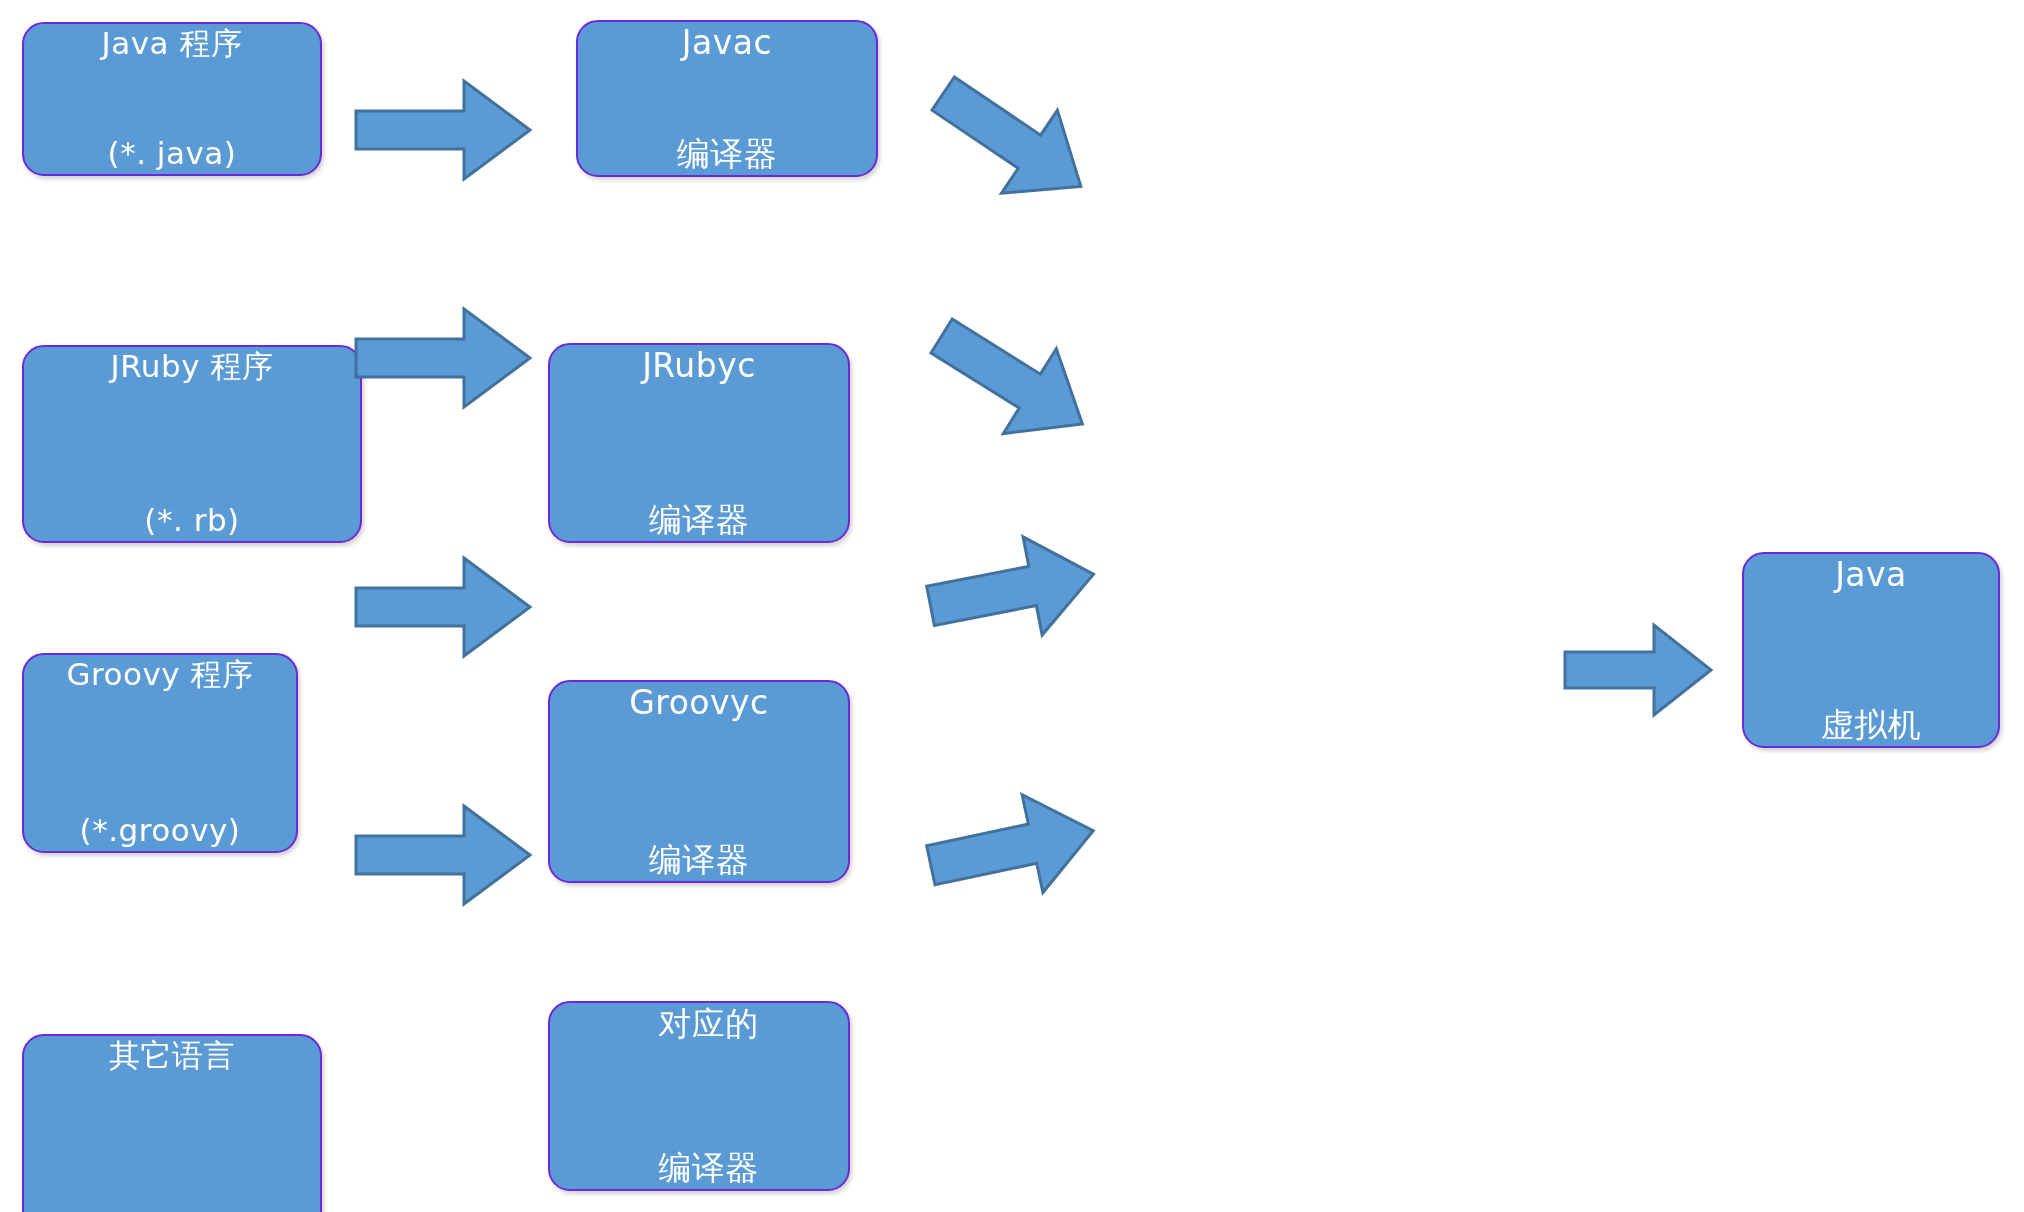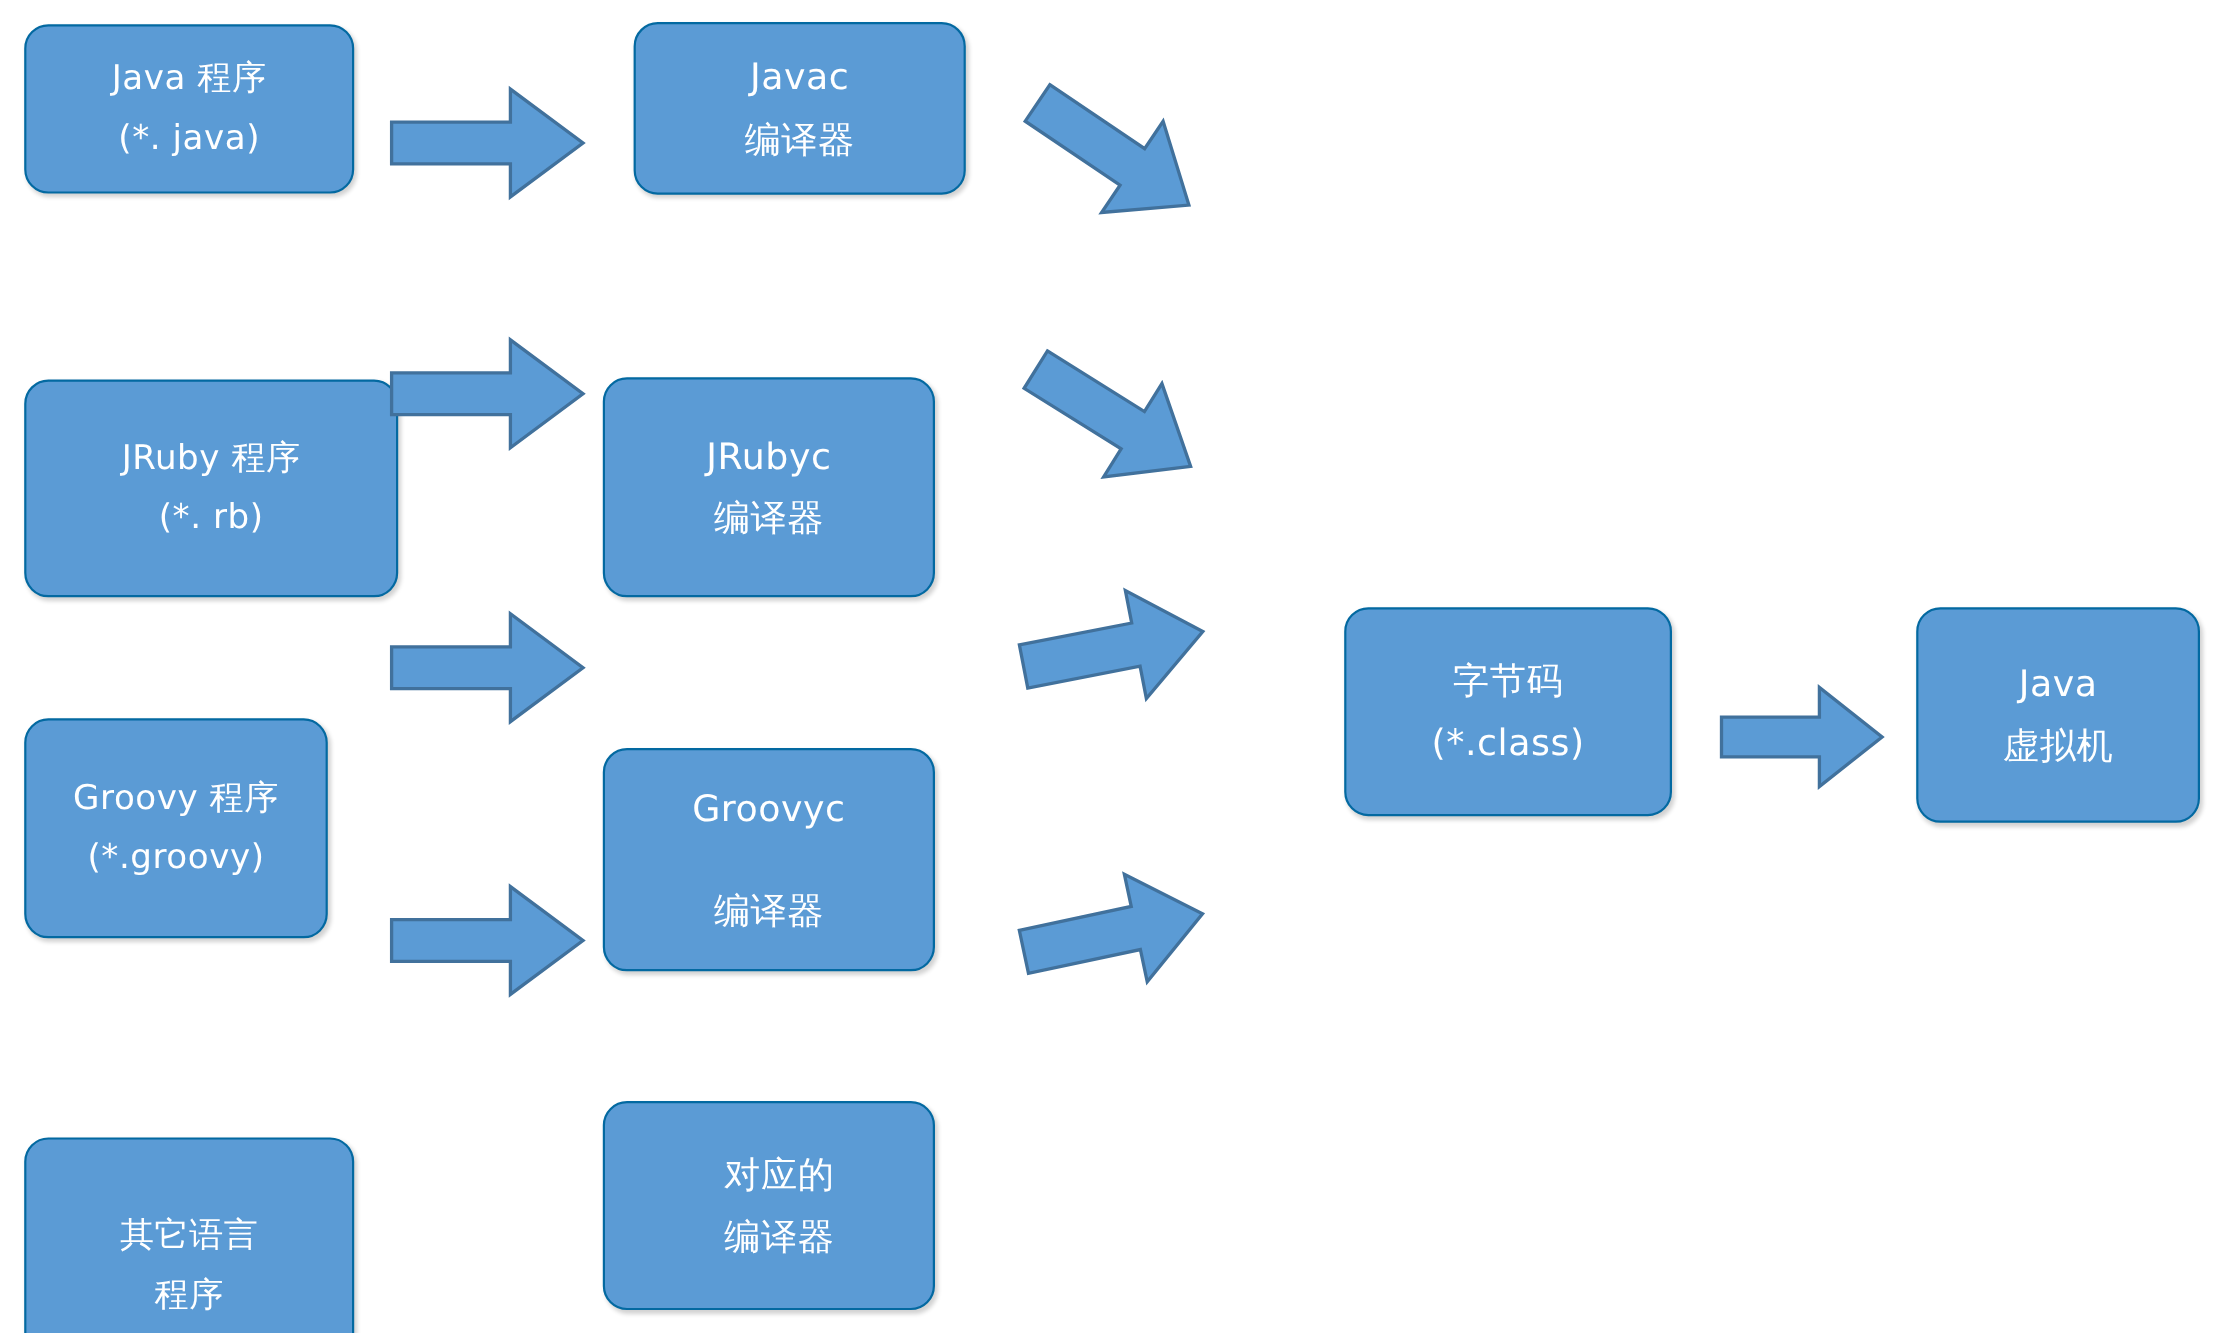--- a/index.html
+++ b/index.html
@@ -14,26 +14,26 @@
     position: relative;
     width: 2024px;
     height: 1212px;
     background: #ffffff;
     overflow: hidden;
   }
   .node {
     position: absolute;
     box-sizing: border-box;
     background: #5B9BD5;
-    border: 2px solid #0369a1;
+    border: 2px solid #6d28d9;
     border-radius: 22px;
     display: flex;
     flex-direction: column;
     align-items: center;
-    justify-content: center;
+    justify-content: space-between;
     color: #ffffff;
     box-shadow: 2px 3px 4px rgba(0,0,0,0.18);
   }
   .node .line {
     display: block;
     text-align: center;
     white-space: nowrap;
     line-height: 1.28;
     letter-spacing: 0.5px;
   }
@@ -165,24 +165,20 @@
   </div>
 
   <div class="arrow" id="a-r4-d">
     <svg width="175" height="125" viewBox="0 0 175 125">
       <g transform="rotate(-12 87 62)">
         <polygon points="4,42 108,42 108,12 170,62 108,112 108,82 4,82" fill="#5B9BD5" stroke="#41719C" stroke-width="3" stroke-linejoin="miter"></polygon>
       </g>
     </svg>
   </div>
 
-  <div class="node f2" id="n-bytecode">
-    <span class="line">字节码</span>
-    <span class="line">(*.class)</span>
-  </div>
 
   <div class="arrow" id="a-mid-h">
     <svg width="152" height="100" viewBox="0 0 152 100">
       <polygon points="3,32 92,32 92,5 149,50 92,95 92,68 3,68" fill="#5B9BD5" stroke="#41719C" stroke-width="3" stroke-linejoin="miter"></polygon>
     </svg>
   </div>
 
   <div class="node f2" id="n-jvm">
     <span class="line">Java</span>
     <span class="line">虚拟机</span>

